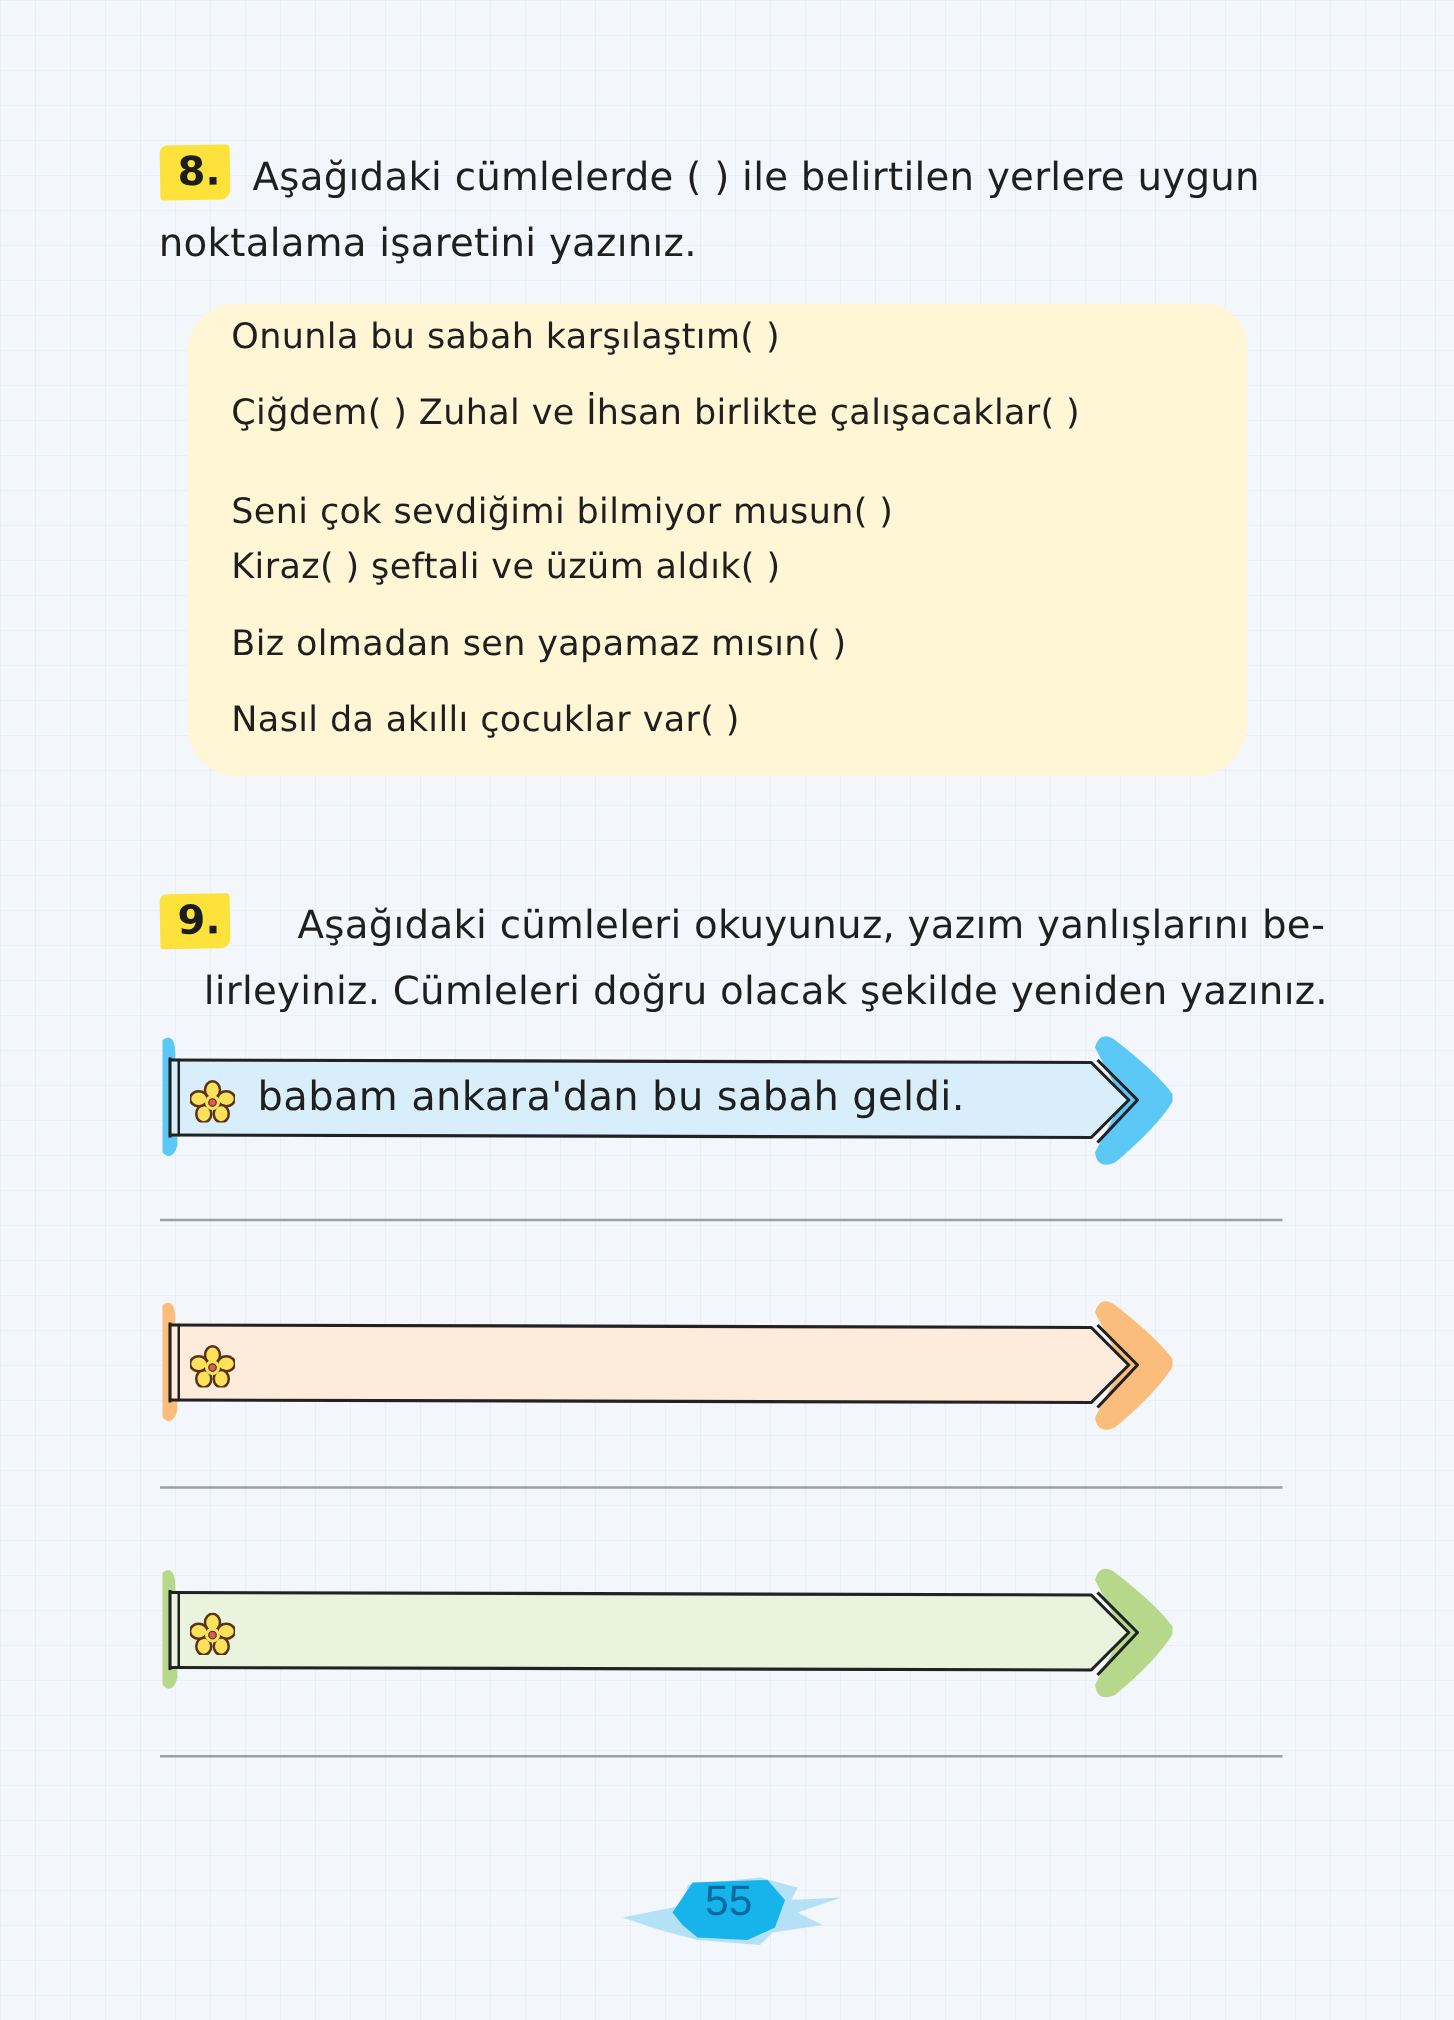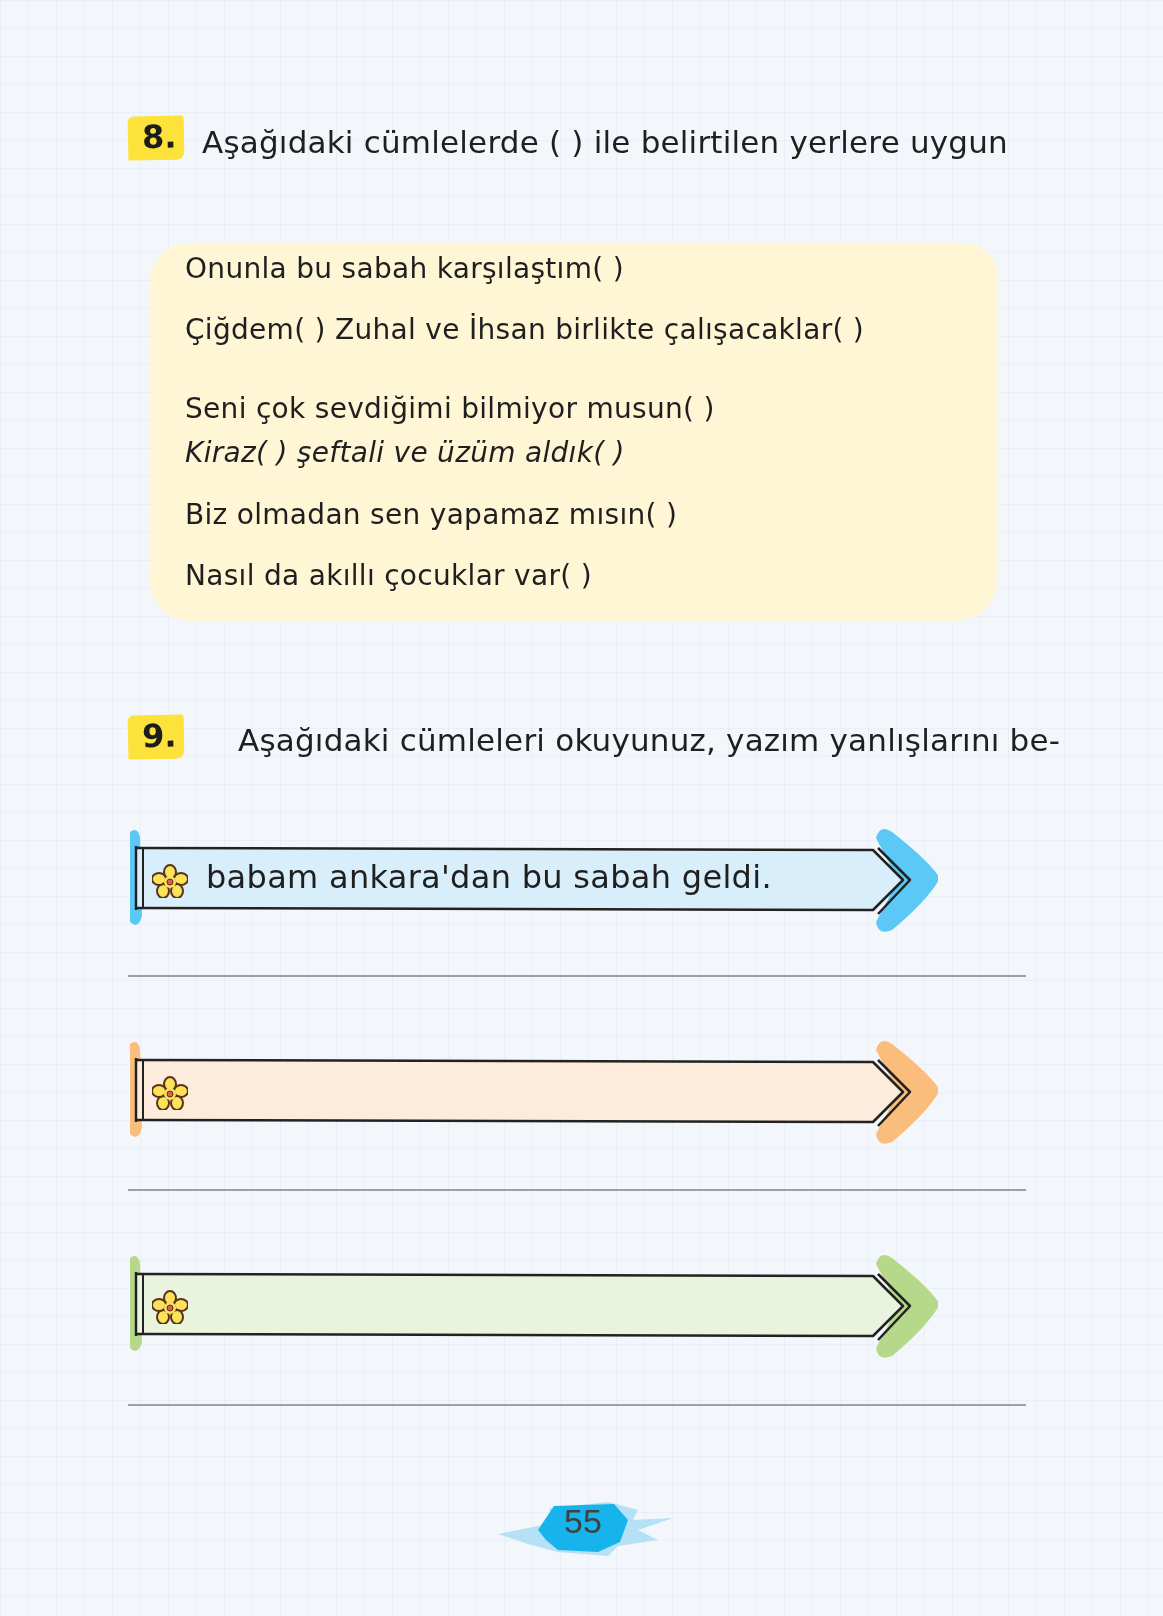--- a/index.html
+++ b/index.html
@@ -46,42 +46,44 @@
   }
   .write-line {
     position: absolute; left: 128px; width: 898px; height: 0;
     border-top: 2px solid #9aa0a6;
   }
   .page-num-wrap {
     position: absolute; left: 488px; top: 1490px; width: 190px; height: 70px;
   }
   .page-num {
     position: absolute; left: 0; top: 12px; width: 190px; text-align: center;
-    color: #404040; font-size: 34px; font-family: "Liberation Sans", sans-serif;
+    color: #0369a1; font-size: 34px; font-family: "Liberation Sans", sans-serif;
   }
 </style>
 </head>
 <body>
 
 <div class="q-num" style="left:128px; top:116px;">8.</div>
 <div class="q-text" style="top:116px;">
   <span class="indent"></span><span>Aşağıdaki cümlelerde ( ) ile belirtilen yerlere uygun</span><br>
+  <span>noktalama işaretini yazınız.</span>
 </div>
 
 <div class="yellow-box"></div>
 <div class="sentence" style="top:252px;">Onunla bu sabah karşılaştım( )</div>
 <div class="sentence" style="top:313px;">Çiğdem( ) Zuhal ve İhsan birlikte çalışacaklar( )</div>
 <div class="sentence" style="top:375px;margin-top:17px;">Seni çok sevdiğimi bilmiyor musun( )</div>
-<div class="sentence" style="top:436px;font-style:italic;">Kiraz( ) şeftali ve üzüm aldık( )</div>
+<div class="sentence" style="top:436px;">Kiraz( ) şeftali ve üzüm aldık( )</div>
 <div class="sentence" style="top:498px;">Biz olmadan sen yapamaz mısın( )</div>
 <div class="sentence" style="top:559px;">Nasıl da akıllı çocuklar var( )</div>
 
 <div class="q-num" style="left:128px; top:715px;">9.</div>
 <div class="q-text" style="top:714px;margin-left:36px;">
   <span class="indent"></span><span>Aşağıdaki cümleleri okuyunuz, yazım yanlışlarını be-</span><br>
+  <span>lirleyiniz. Cümleleri doğru olacak şekilde yeniden yazınız.</span>
 </div>
 
 <div class="banner" style="top:826px;">
   <svg width="810" height="110" viewBox="0 0 810 110">
     <path d="M2 6 Q10 0 12 12 L14 90 Q10 104 2 96 Z" fill="#5bc8f5"></path>
     <path d="M748 12 Q752 -2 764 6 Q800 34 812 52 Q800 74 764 104 Q750 110 748 96 L770 54 Z" fill="#5bc8f5"></path>
     <path d="M8 22 L745 24 L775 54 L745 84 L8 82 Z" fill="#d8eefa"></path>
     <path d="M8 22 L745 24 L775 54 L745 84 L8 82" fill="none" stroke="#222" stroke-width="2.5" stroke-linejoin="round"></path>
     <path d="M750 22 L782 54 L750 88" fill="none" stroke="#222" stroke-width="2.5" stroke-linejoin="round"></path>
     <line x1="8" y1="20" x2="8" y2="84" stroke="#222" stroke-width="2.5"></line>

